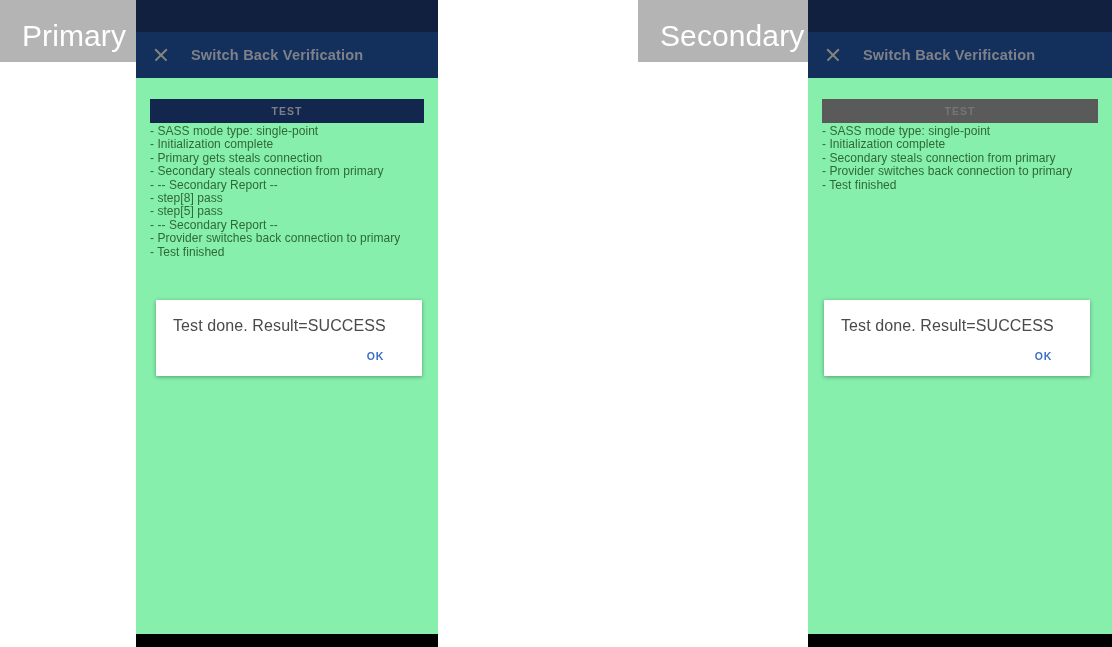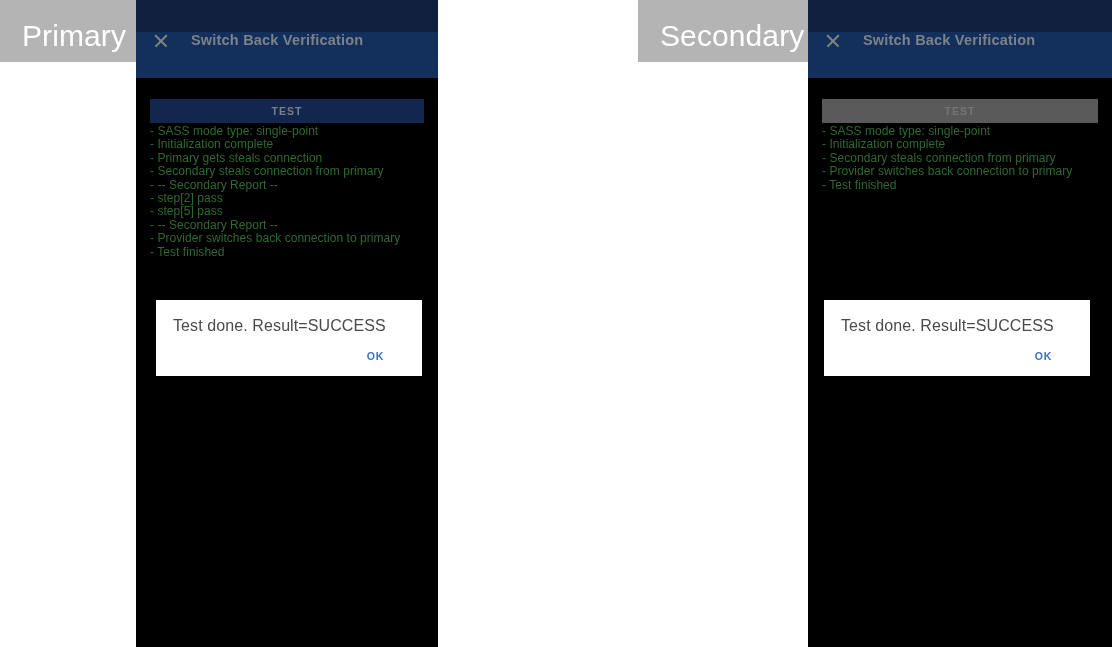--- a/index.html
+++ b/index.html
@@ -50,20 +50,21 @@
 
   .status-bar {
     height: 32px;
     background: #122040;
   }
 
   .app-bar {
     height: 46px;
     background: #13305d;
     display: flex;
+    align-items: center;
     padding-left: 16px;
   }
 
   .close-icon {
     width: 18px;
     height: 18px;
     flex: 0 0 18px;
     position: relative;
     opacity: 0.95;
   }
@@ -86,21 +87,21 @@
     font-weight: bold;
     color: #7e8189;
     letter-spacing: 0.2px;
     white-space: nowrap;
   }
 
   
   .panel-body {
     position: relative;
     height: calc(647px - 32px - 46px);
-    background: #000000;
+    background: #86efac;
     padding: 21px 14px 0 14px;
   }
 
   .test-button {
     display: block;
     width: 100%;
     height: 24px;
     line-height: 24px;
     text-align: center;
     font-size: 10.5px;
@@ -198,21 +199,21 @@
     <div class="panel-body">
 
       <button class="test-button enabled">TEST</button>
 
       <div class="log-area">
         <span class="log-line">- SASS mode type: single-point</span>
         <span class="log-line">- Initialization complete</span>
         <span class="log-line">- Primary gets steals connection</span>
         <span class="log-line">- Secondary steals connection from primary</span>
         <span class="log-line">- -- Secondary Report --</span>
-        <span class="log-line">- step[2] pass</span>
+        <span class="log-line">- step[8] pass</span>
         <span class="log-line">- step[5] pass</span>
         <span class="log-line">- -- Secondary Report --</span>
         <span class="log-line">- Provider switches back connection to primary</span>
         <span class="log-line">- Test finished</span>
       </div>
 
       <div class="dialog">
         <div class="dialog-message">Test done. Result=SUCCESS</div>
         <button class="dialog-ok">OK</button>
       </div>

